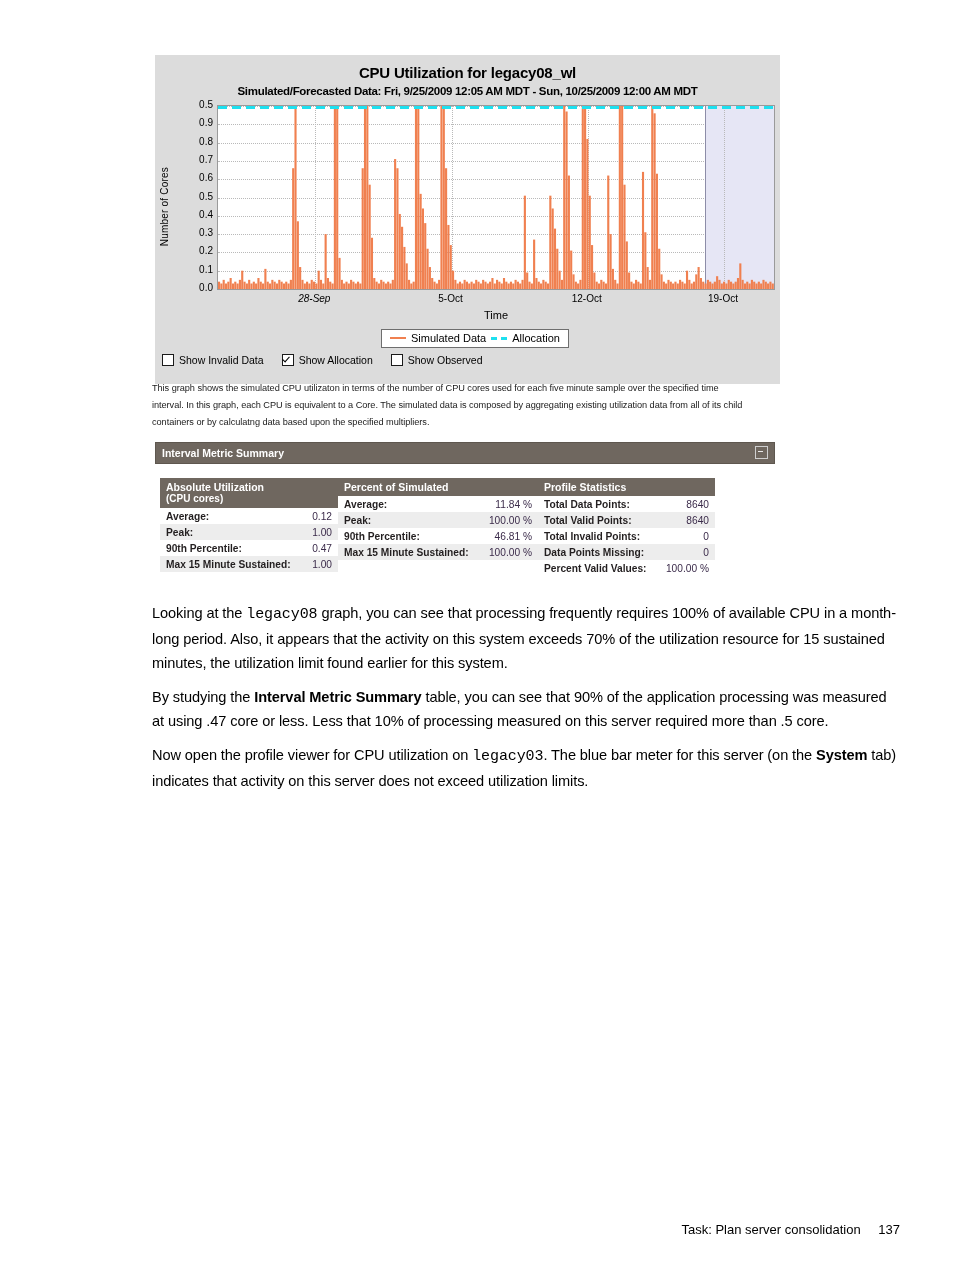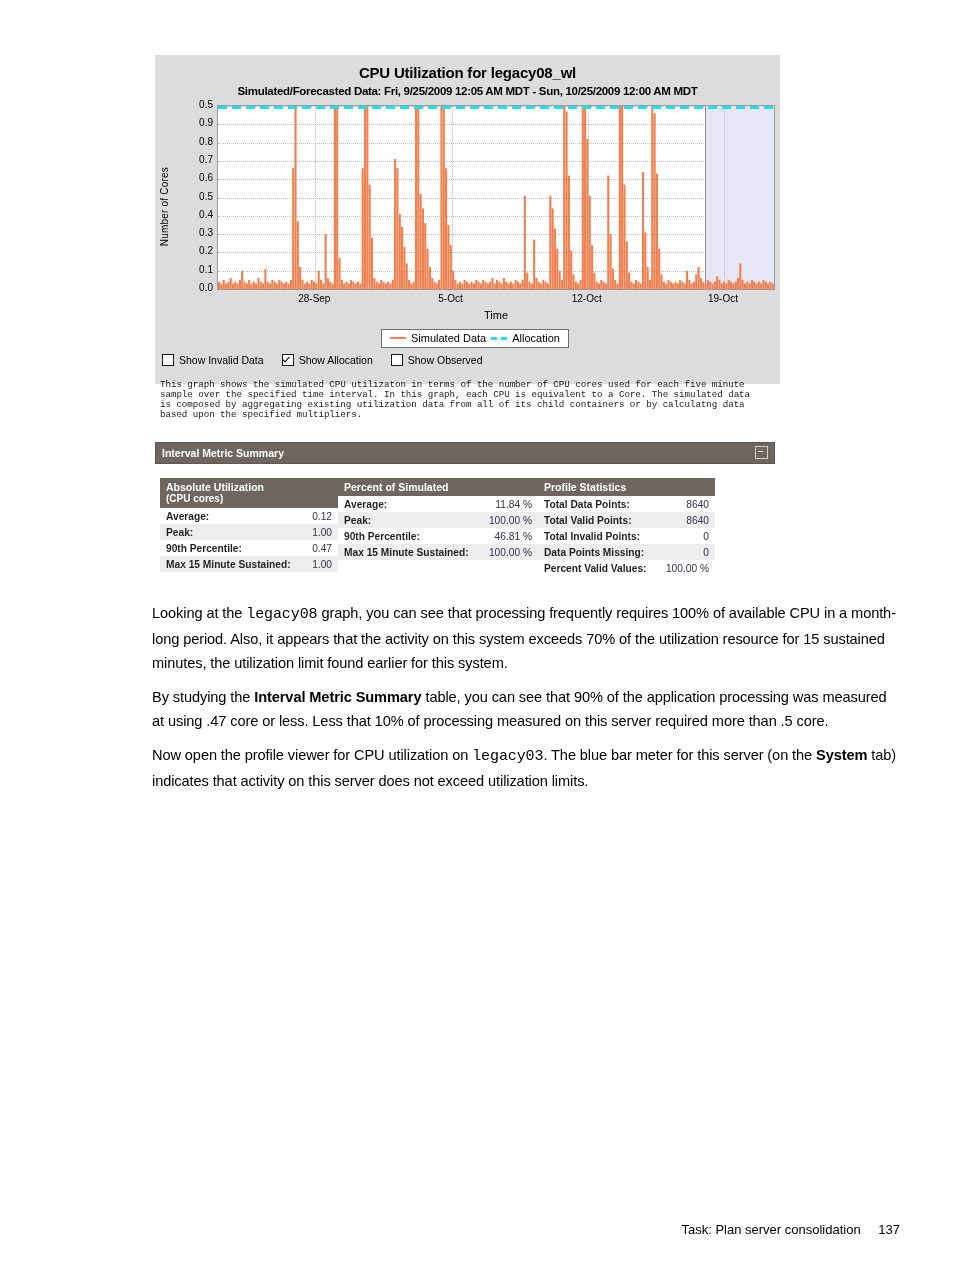--- a/index.html
+++ b/index.html
@@ -208,28 +208,27 @@
     width: 3px;
     height: 6px;
     border: solid #000;
     border-width: 0 1.6px 1.6px 0;
     transform: rotate(42deg);
   }
 
   
   .desc {
     position: absolute;
-    left: 160px;
+    left: 152px;
     top: 380px;
     width: 598px;
     font-size: 9.2px;
-    line-height: 10px;
+    line-height: 17px;
     color: #1a1a1a;
     letter-spacing: -0.05px;
-    font-family: Liberation Mono, monospace;
   }
 
   
   .ims {
     position: absolute;
     left: 155px;
     top: 442px;
     width: 620px;
   }
   .ims-head {
@@ -613,21 +612,21 @@
           <rect x="544.42" y="173.85" width="2.13" height="9.15" fill="#f08050"></rect>
           <rect x="546.73" y="175.68" width="2.13" height="7.32" fill="#f08050"></rect>
           <rect x="549.05" y="177.51" width="2.13" height="5.49" fill="#f08050"></rect>
           <rect x="551.37" y="175.68" width="2.13" height="7.32" fill="#f08050"></rect>
           <rect x="553.68" y="177.51" width="2.13" height="5.49" fill="#f08050"></rect>
         </svg>
         <div class="alloc-line" style="top: 0px;"></div>
       </div>
 
     <div class="xticks" id="xticks">
-        <div class="xtick" style="left: 97.3px;">28-Sep</div>
+        <div class="xtick" style="left: 97.3px; font-style: italic;">28-Sep</div>
         <div class="xtick" style="left: 233.52px;">5-Oct</div>
         <div class="xtick" style="left: 369.74px;">12-Oct</div>
         <div class="xtick" style="left: 505.96px;">19-Oct</div>
       </div>
     <div class="xlabel">Time</div>
 
     <div class="legend-box">
       <span class="lg-line-solid"></span>
       <span>Simulated Data</span>
       <span class="lg-line-dash"></span>

